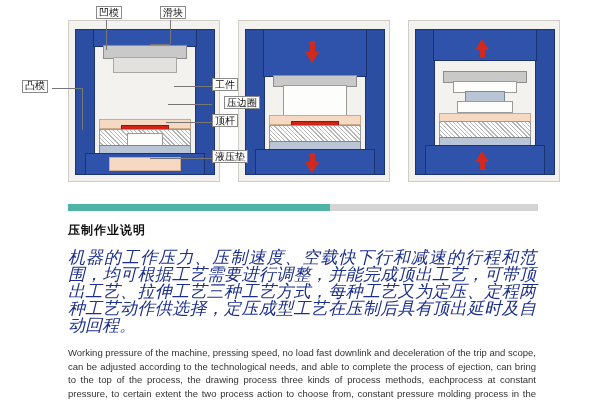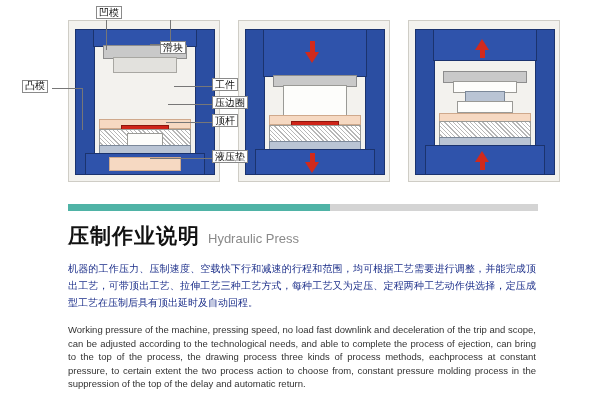--- a/index.html
+++ b/index.html
@@ -153,36 +153,37 @@
     top: 222px;
     width: 468px;
   }
   .title-row {
     display: flex;
     align-items: baseline;
     gap: 8px;
     margin-bottom: 10px;
   }
   .title-cn {
-    font-size: 21px;
+    font-size: 12px;
     font-weight: bold;
     color: #111111;
     letter-spacing: 1px;
   }
   .title-en {
     font-size: 13px;
     color: #8a8a8a;
     font-weight: normal;
   }
   .para-cn {
-    font-size: 10px;
+    font-size: 17px;
     color: #1c2f8a;
     line-height: 17px;
     margin: 0 0 12px 0;
     text-align: justify;
+    font-style: italic;
   }
   .para-en {
     font-size: 9.5px;
     color: #333333;
     line-height: 13.5px;
     margin: 0;
     text-align: justify;
   }
 </style>
 </head>
@@ -253,38 +254,38 @@
 
       <div class="arrow-up" style="left:66px; top:130px;"></div>
       <div class="arrow-stem-d" style="left:71px; top:141px; height:8px;"></div>
     </div>
 
     <div class="callout" style="left:96px; top:6px;">
       <span class="box">凹模</span>
     </div>
     <div class="leader v" style="left:106px; top:20px; height:30px;"></div>
 
-    <div class="callout" style="left:160px; top:6px;margin-top:35px;">
+    <div class="callout" style="left:160px; top:6px;">
       <span class="box">滑块</span>
     </div>
     <div class="leader v" style="left:170px; top:20px; height:24px;"></div>
     <div class="leader h" style="left:150px; top:44px; width:20px;"></div>
 
     <div class="callout" style="left:22px; top:80px;font-family:Liberation Mono, monospace;">
       <span class="box">凸模</span>
     </div>
     <div class="leader h" style="left:52px; top:88px; width:30px;"></div>
     <div class="leader v" style="left:82px; top:88px; height:42px;"></div>
 
     <div class="callout" style="left:212px; top:78px;text-align:center;">
       <span class="box">工件</span>
     </div>
     <div class="leader h" style="left:174px; top:86px; width:38px;"></div>
 
-    <div class="callout" style="left:212px; top:96px;">
+    <div class="callout" style="left:224px; top:96px;">
       <span class="box">压边圈</span>
     </div>
     <div class="leader h" style="left:168px; top:104px; width:44px;"></div>
 
     <div class="callout" style="left:212px; top:114px;">
       <span class="box">顶杆</span>
     </div>
     <div class="leader h" style="left:166px; top:122px; width:46px;"></div>
 
     <div class="callout" style="left:212px; top:150px;">
@@ -294,19 +295,18 @@
   </div>
 
   <div class="divider">
     <div class="seg-teal"></div>
     <div class="seg-gray"></div>
   </div>
 
   <div class="content">
     <div class="title-row">
       <span class="title-cn">压制作业说明</span>
-      <span class="title-en">Hydraulic Press</span>
     </div>
     <p class="para-cn">机器的工作压力、压制速度、空载快下行和减速的行程和范围，均可根据工艺需要进行调整，并能完成顶出工艺，可带顶出工艺、拉伸工艺三种工艺方式，每种工艺又为定压、定程两种工艺动作供选择，定压成型工艺在压制后具有顶出延时及自动回程。</p>
     <p class="para-en">Working pressure of the machine, pressing speed, no load fast downlink and deceleration of the trip and scope, can be adjusted according to the technological needs, and able to complete the process of ejection, can bring to the top of the process, the drawing process three kinds of process methods, eachprocess at constant pressure, to certain extent the two process action to choose from, constant pressure molding process in the suppression of the top of the delay and automatic return.</p>
   </div>
 
 </div>
 
 </body></html>

